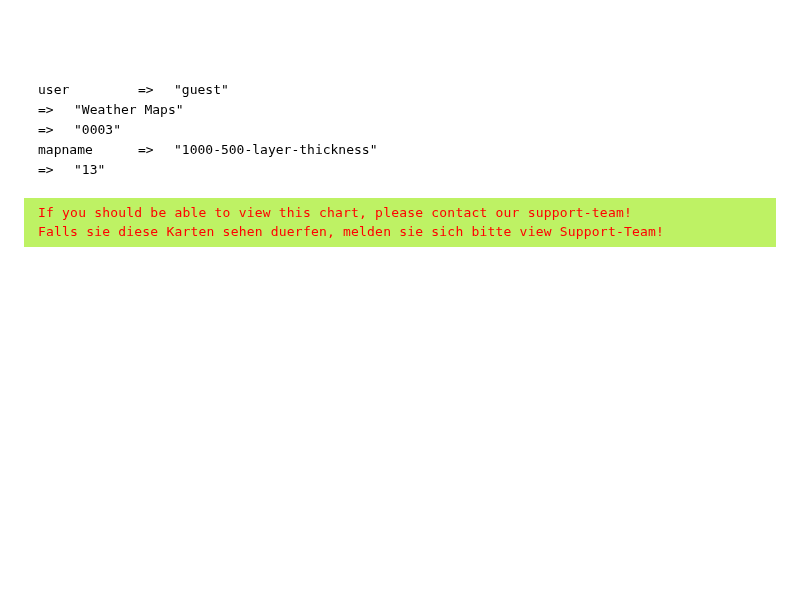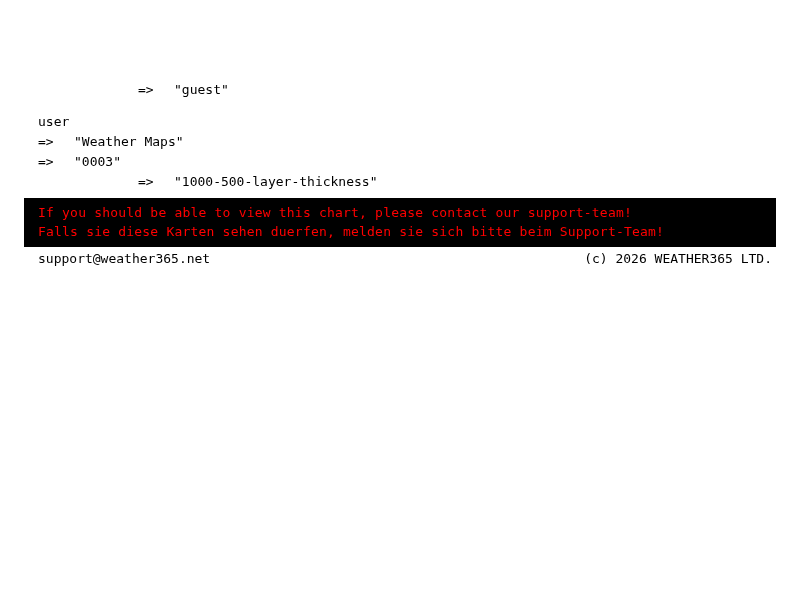--- a/index.html
+++ b/index.html
@@ -27,21 +27,21 @@
     box-sizing: border-box;
     padding: 5px 14px 6px 14px;
   }
   .banner-error {
     top: 24px;
     background: #ff0000;
     color: #ffffff;
   }
   .banner-ok {
     top: 198px;
-    background: #000000;
+    background: #bef264;
     color: #ff0000;
   }
   .banner-line {
     line-height: 19px;
     white-space: pre;
     letter-spacing: 0.2px;
   }
   .params {
     position: absolute;
     left: 38px;
@@ -49,21 +49,20 @@
     width: 740px;
   }
   .param-row {
     display: flex;
     line-height: 20px;
     white-space: pre;
   }
   .param-key {
     width: 100px;
     flex: 0 0 100px;
-    margin-top: 32px;
   }
   .param-arrow {
     width: 36px;
     flex: 0 0 36px;
   }
   .param-val {
     flex: 1 1 auto;
   }
   .footer {
     position: absolute;
@@ -105,21 +104,17 @@
       <span class="param-val">"1000-500-layer-thickness"</span>
     </div>
     <div class="param-row">
       <span class="param-arrow">=&gt;</span>
       <span class="param-val">"13"</span>
     </div>
   </div>
 
   <div class="banner banner-ok">
     <div class="banner-line">If you should be able to view this chart, please contact our support-team!</div>
-    <div class="banner-line">Falls sie diese Karten sehen duerfen, melden sie sich bitte beim Support-Team!</div>
+    <div class="banner-line">Falls sie diese Karten sehen duerfen, melden sie sich bitte view Support-Team!</div>
   </div>
 
-  <div class="footer">
-    <span class="footer-left">support@weather365.net</span>
-    <span class="footer-right">(c) 2026 WEATHER365 LTD.</span>
-  </div>
 
 </div>
 
 </body></html>

